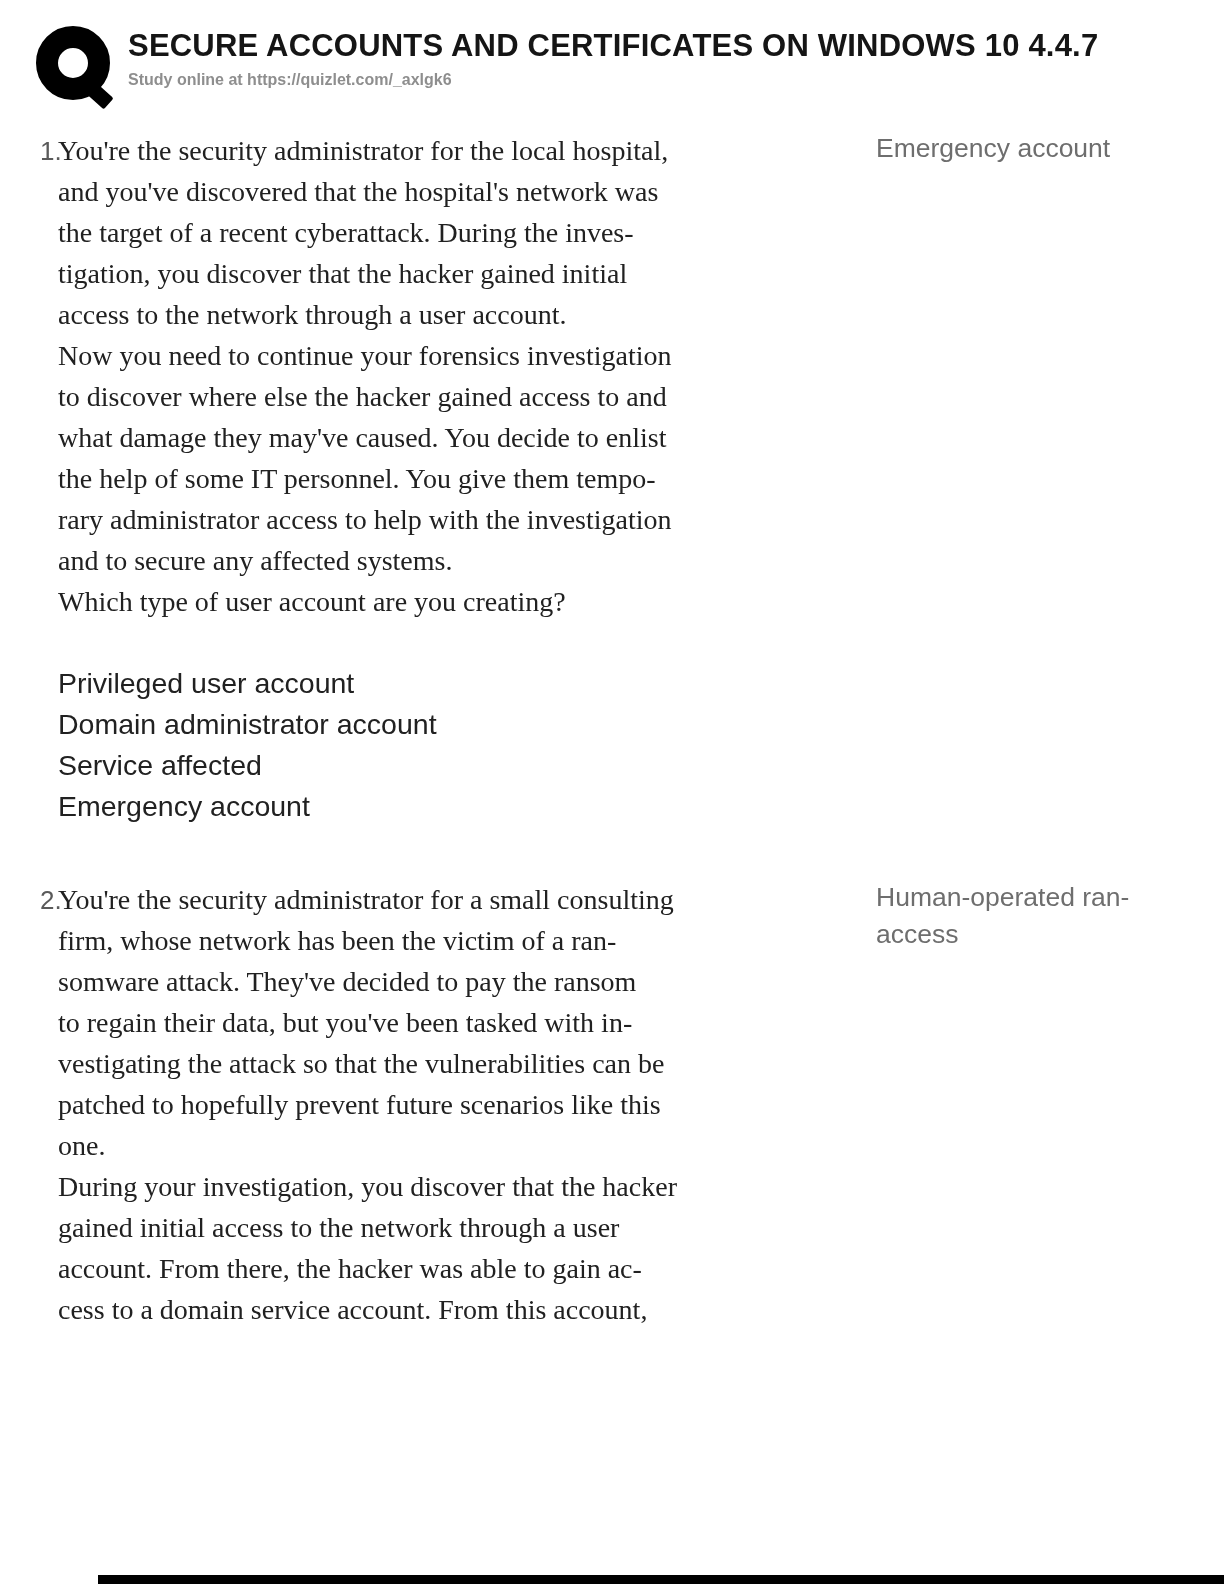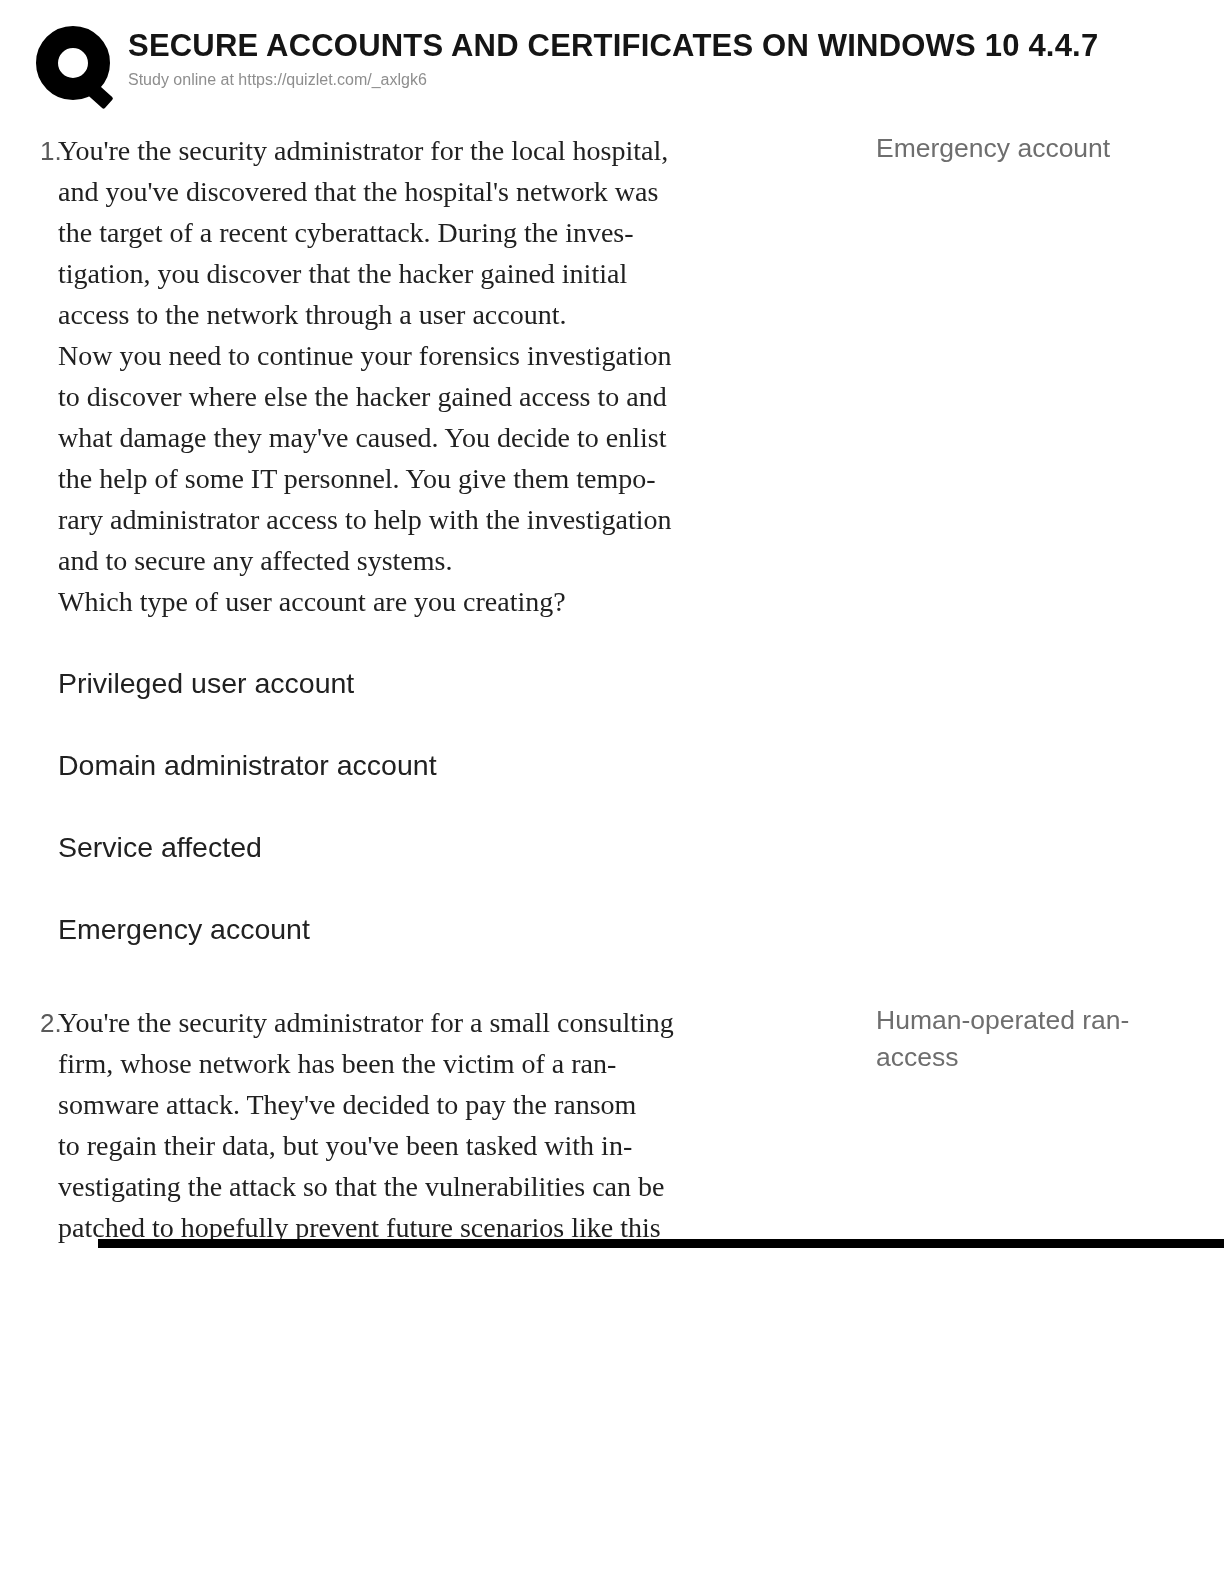--- a/index.html
+++ b/index.html
@@ -2,21 +2,21 @@
 <html><head>
 <meta charset="utf-8">
 <style>
   * { margin:0; padding:0; box-sizing:border-box; }
   html,body { background:#ffffff; }
   body { font-family:"Liberation Sans","DejaVu Sans",sans-serif; }
 
   .page {
     position:relative;
     width:1224px;
-    height:1248px;
+    height:1584px;
     background:#ffffff;
     overflow:hidden;
   }
 
   
   .header {
     position:absolute;
     top:24px; left:36px; right:30px;
     display:flex;
     align-items:flex-start;
@@ -39,21 +39,21 @@
   .head-text { padding-top:4px; }
   .title {
     font-size:31px;
     font-weight:600;
     color:#151515;
     letter-spacing:0.2px;
   }
   .subtitle {
     margin-top:7px;
     font-size:16px;
-    font-weight:400;
+    font-weight:700;
     color:#8e8e8e;
   }
 
   
   .main { position:absolute; top:130px; left:0; right:0; }
   .question { display:flex; align-items:flex-start; margin-bottom:52px; }
   .qnum {
     flex:none;
     width:58px;
     padding-left:40px;
@@ -68,21 +68,21 @@
     color:#212121;
     white-space:pre-line;
     font-family:Liberation Serif, serif;
   }
   .options { margin-top:41px; }
   .option {
     font-size:28.5px;
     line-height:41px;
     color:#212121;
   }
-  .option + .option { margin-top:41px; }
+  .option + .option { }
   .answer {
     flex:1;
     padding-left:10px;
     padding-right:20px;
     font-size:26.5px;
     line-height:37px;
     color:#6e6e6e;
     white-space:pre-line;
   }
 

